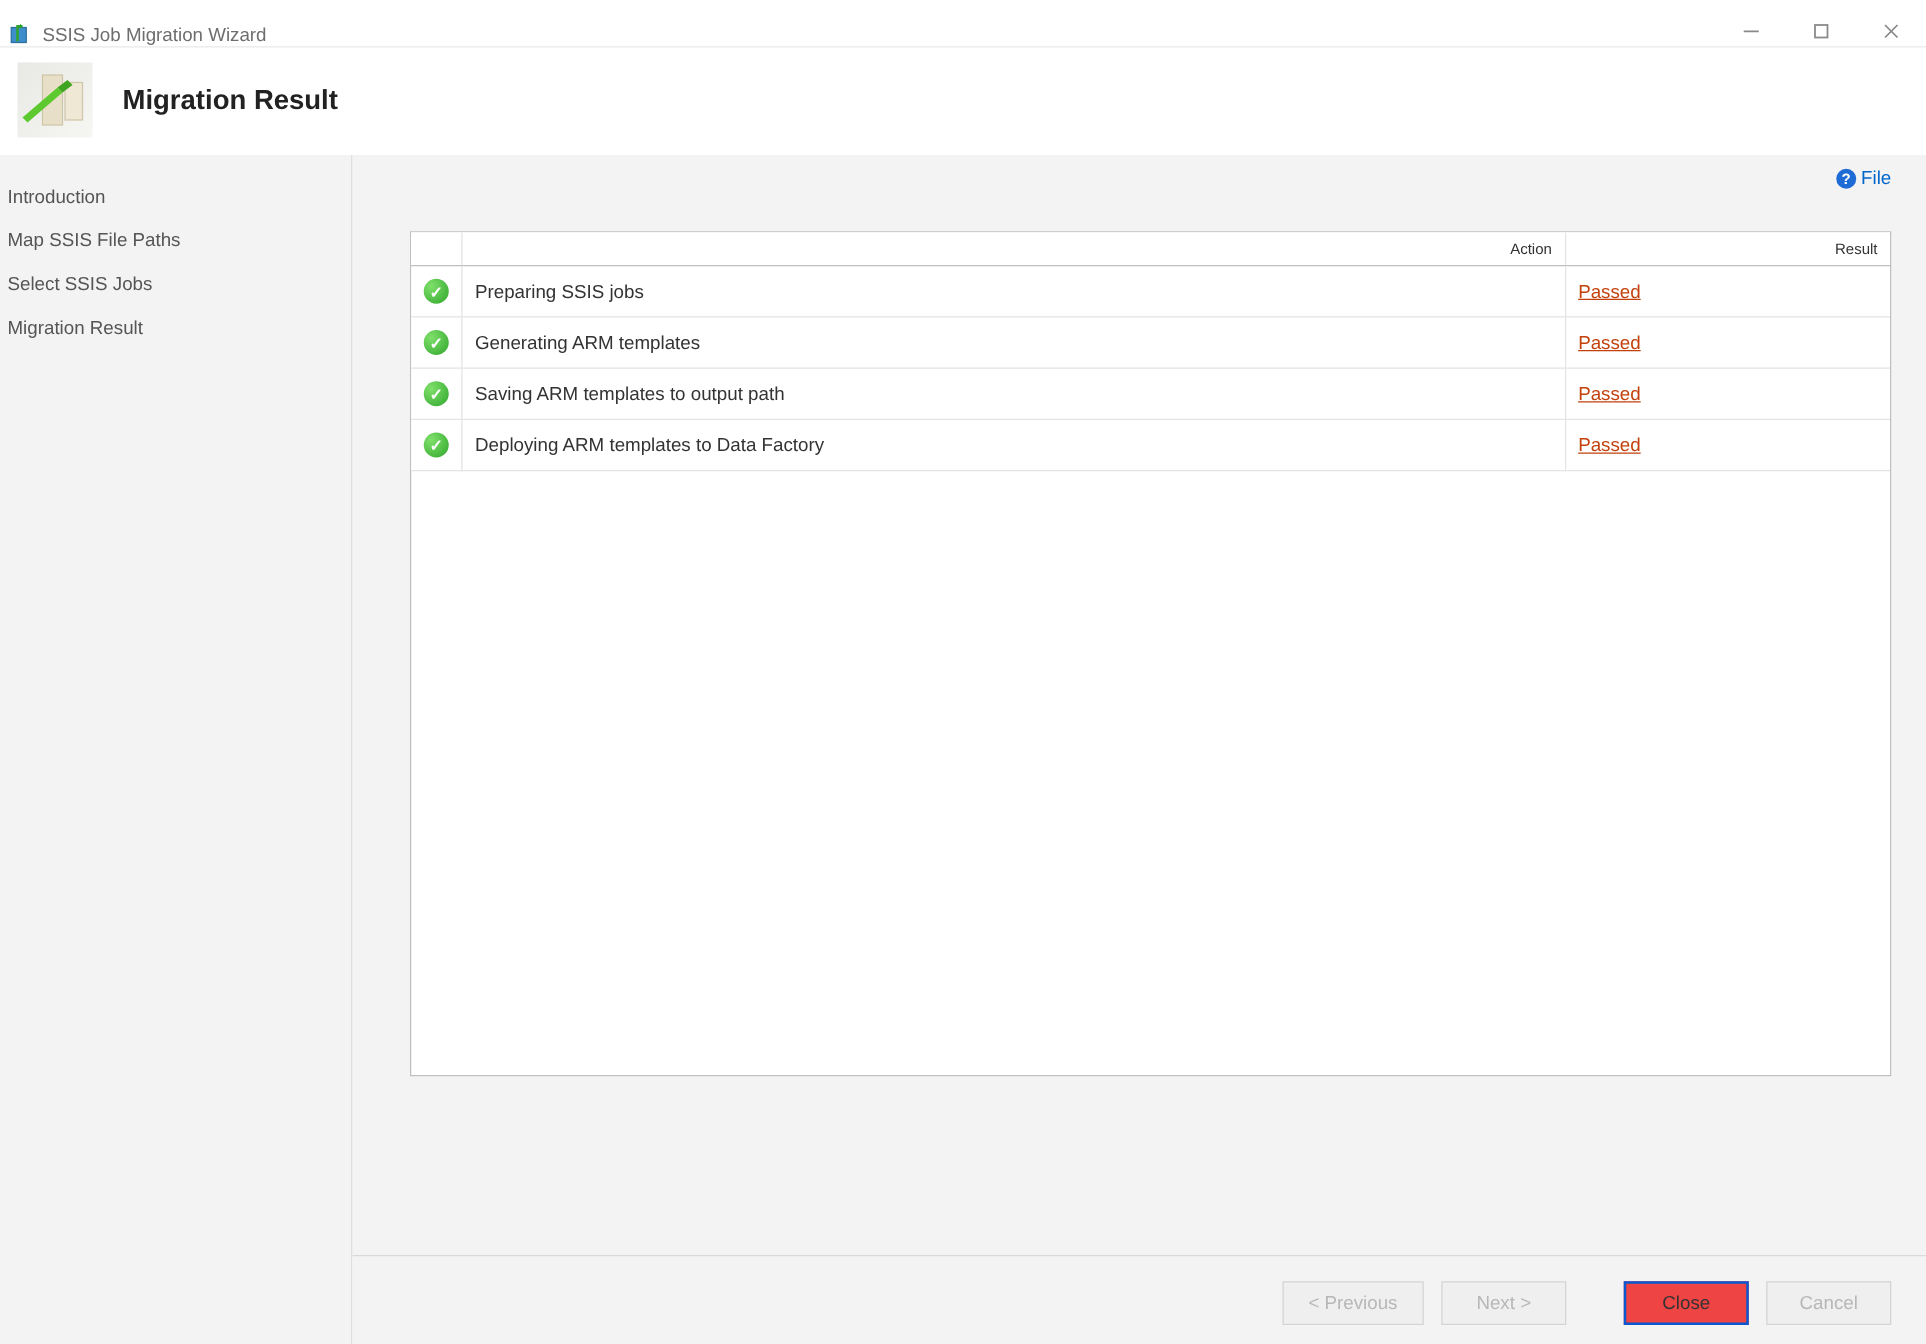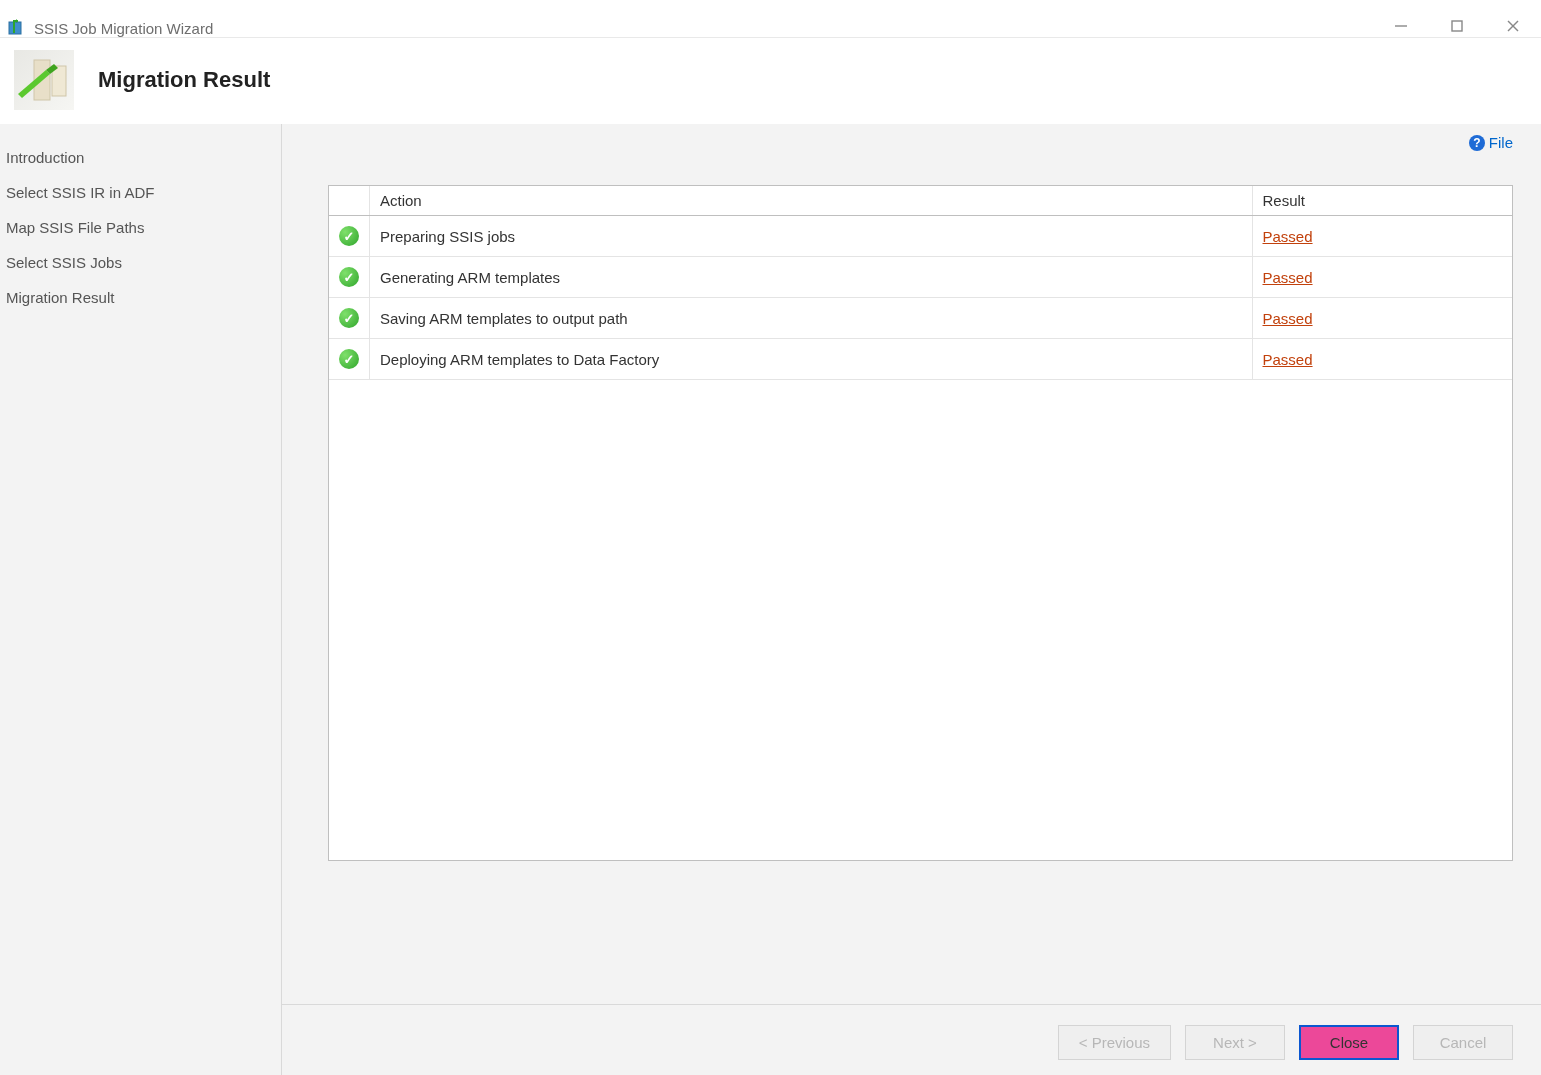--- a/index.html
+++ b/index.html
@@ -108,28 +108,28 @@
     margin-bottom:10px;
   }
 
   table.results {
     width: 100%;
     border: 1px solid #bfbfbf;
     border-collapse: collapse;
     background:#fff;
   }
   table.results th {
-    text-align:left;
+    text-align:right;
     font-weight:400;
     color:#333;
     background:#fff;
     border-bottom:1px solid #bfbfbf;
     border-right:1px solid #e4e4e4;
     padding:6px 10px;
-    font-size:15px;
+    font-size:12px;
   }
   table.results th.icon-col { width:30px; border-right:1px solid #e4e4e4;}
   table.results th.result-col { width:260px; }
   table.results td {
     border-bottom:1px solid #e4e4e4;
     border-right:1px solid #e4e4e4;
     padding:10px 10px;
     font-size:15px;
     vertical-align:middle;
   }
@@ -165,21 +165,21 @@
     margin-top:auto;
     border-top:1px solid #d9d9d9;
     padding: 20px 28px 22px 0;
     display:flex;
     justify-content:flex-end;
     gap:14px;
     background:#f3f3f3;
   }
   .footer .btn { min-width:100px; }
   .btn.disabled { color:#b7b7b7; border-color:#d4d4d4; cursor:default;}
-  .btn.primary { border:2px solid #0b57d0; background:#ec4899;}
+  .btn.primary { border:2px solid #0b57d0; background:#ef4444;margin-left:32px;}
 </style>
 </head>
 <body>
 
 <div class="titlebar">
   <span class="app-icon">
     <svg width="18" height="18" viewBox="0 0 18 18">
       <rect x="1" y="3" width="12" height="12" fill="#3e8ecb" stroke="#2b6ea0"></rect>
       <path d="M6 14 L6 2 L10 2" stroke="#2fa52b" stroke-width="2" fill="none"></path>
       <path d="M8 0 L10 2 L8 4" fill="#2fa52b"></path>
@@ -214,21 +214,20 @@
       <path d="M2 42 L30 18 L34 22 L6 46 Z" fill="#5cc92f"></path>
       <path d="M30 18 L38 12 L42 16 L34 22 Z" fill="#3fa520"></path>
     </svg>
   </div>
   <h1>Migration Result</h1>
 </div>
 
 <div class="body">
   <div class="sidebar">
     <div class="nav-item">Introduction</div>
-    <div class="nav-item">Select SSIS IR in ADF</div>
     <div class="nav-item">Map SSIS File Paths</div>
     <div class="nav-item">Select SSIS Jobs</div>
     <div class="nav-item">Migration Result</div>
   </div>
 
   <div class="content">
 
     <div class="help-row">
       <a href="#">
         <span class="help-icon">?</span>

